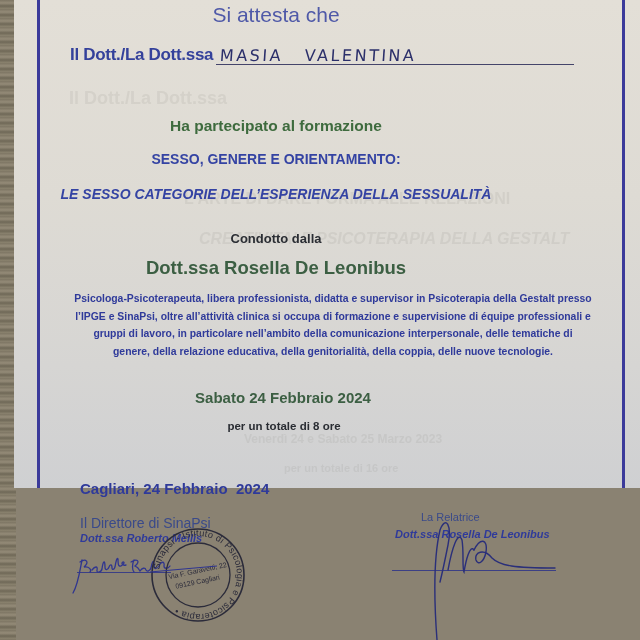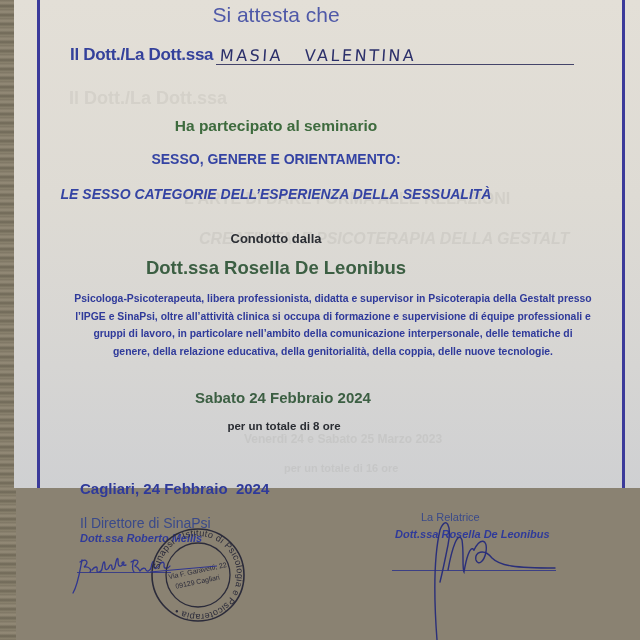--- a/index.html
+++ b/index.html
@@ -210,21 +210,21 @@
 
 <div class="center attesta">Si attesta che</div>
 
 <div class="name-line">
   <span class="name-label">Il Dott./La Dott.ssa</span>
   <span class="name-field">
     <span class="name-value">MASIA VALENTINA</span>
   </span>
 </div>
 
-<div class="center green partecipato">Ha partecipato al seminario</div>
+<div class="center green partecipato">Ha partecipato al formazione</div>
 <div class="center title1">SESSO, GENERE E ORIENTAMENTO:</div>
 <div class="center title2">LE SESSO CATEGORIE DELL’ESPERIENZA DELLA SESSUALITÀ</div>
 <div class="center condotto">Condotto dalla</div>
 <div class="center green speaker">Dott.ssa Rosella De Leonibus</div>
 <div class="center bio" style="position:absolute;">Psicologa-Psicoterapeuta, libera professionista, didatta e supervisor in Psicoterapia della Gestalt presso l’IPGE e SinaPsi, oltre all’attività clinica si occupa di formazione e supervisione di équipe professionali e gruppi di lavoro, in particolare nell’ambito della comunicazione interpersonale, delle tematiche di genere, della relazione educativa, della genitorialità, della coppia, delle nuove tecnologie.</div>
 <div class="center green date">Sabato 24 Febbraio 2024</div>
 <div class="center total">per un totale di 8 ore</div>
 
 <div class="city-date">Cagliari, 24 Febbraio  2024</div>
 

